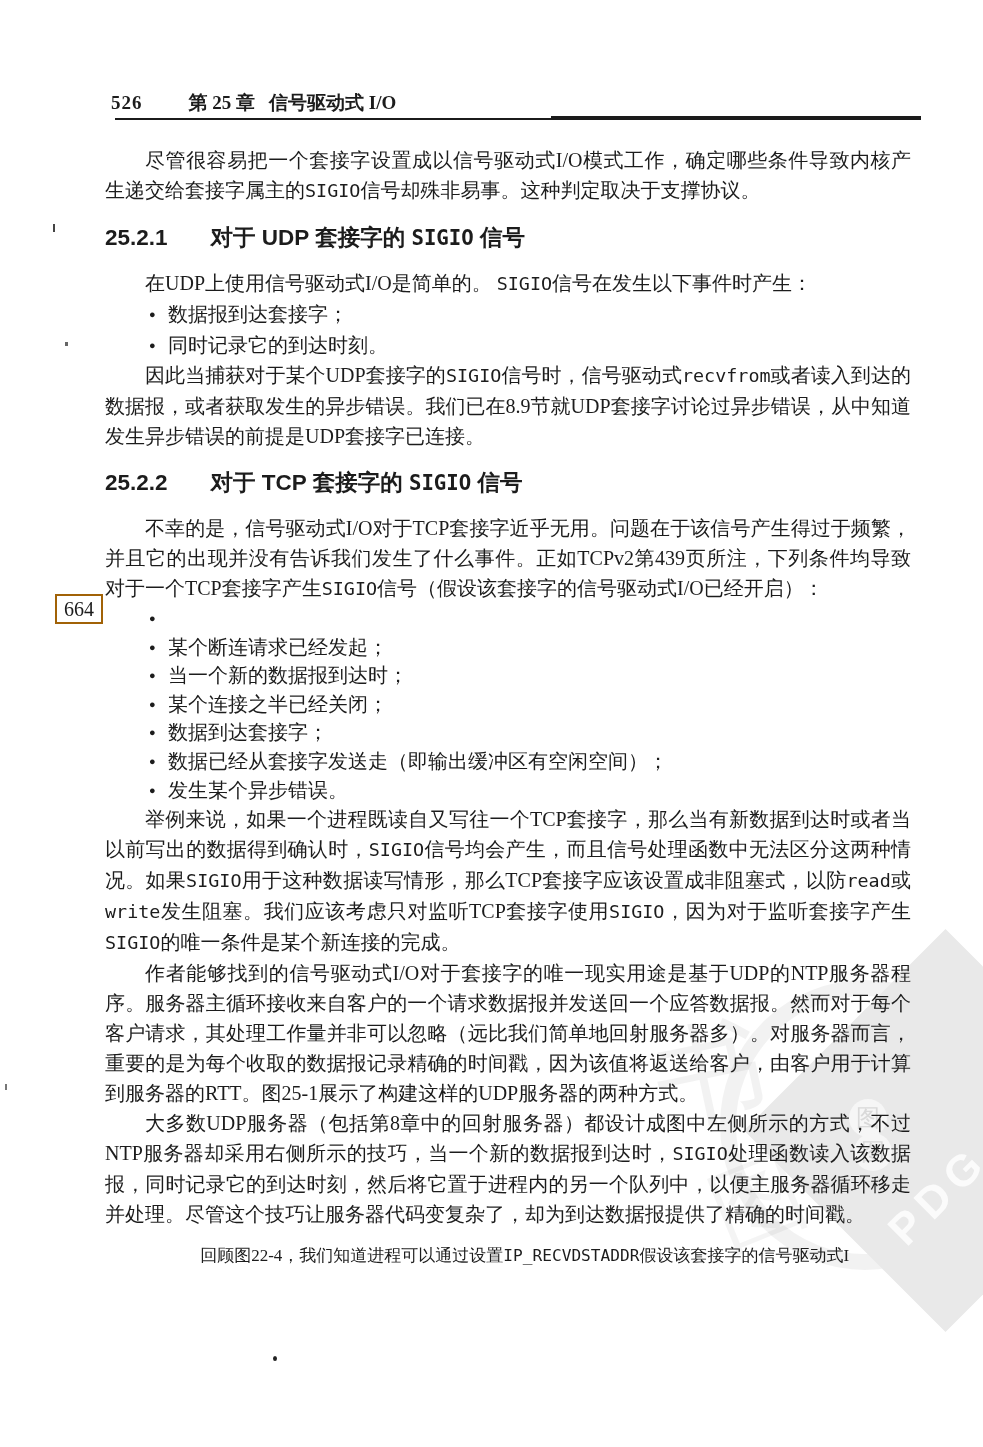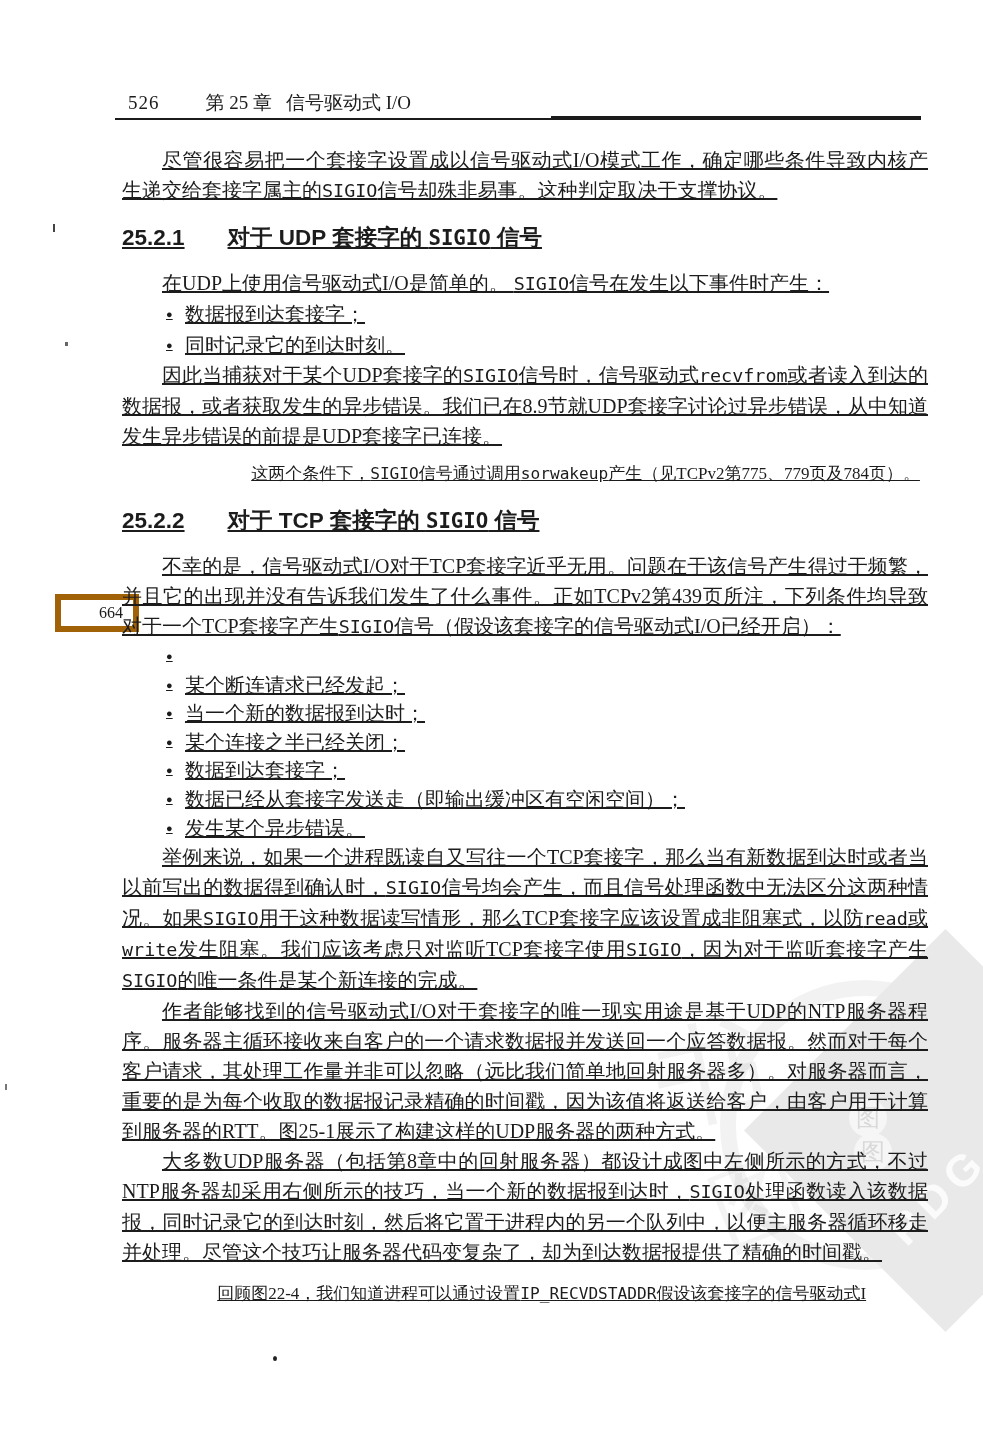--- a/index.html
+++ b/index.html
@@ -2,30 +2,30 @@
 <html lang="zh"><head>
 <meta charset="utf-8">
 <style>
   html,body{margin:0;padding:0;background:#ffffff;}
   .page{
     position:relative;width:983px;height:1447px;background:#ffffff;
     overflow:hidden;color:#1c1c1c;
     font-family:"Liberation Serif","DejaVu Serif",serif;
   }
   
-  .pagehead{position:absolute;top:90px;left:128px;z-index:2;font-size:19px;white-space:nowrap;}
+  .pagehead{position:absolute;top:90px;left:111px;z-index:2;font-size:19px;white-space:nowrap;font-weight:bold;}
   .pagehead .pno{letter-spacing:1px;}
   .pagehead .chap{margin-left:46px;}
   .pagehead .ctitle{margin-left:14px;}
   .rule{position:absolute;left:115px;top:118px;width:806px;height:2px;background:#1b1b1b;z-index:2;}
   .rule .rule-thick{position:absolute;left:436px;top:-2px;width:370px;height:3px;background:#1b1b1b;}
   
   .content{
-    position:absolute;left:122px;top:145px;width:806px;z-index:2;
-    font-size:20px;line-height:30px;text-align:justify;text-decoration:underline;
+    position:absolute;left:105px;top:145px;width:806px;z-index:2;
+    font-size:20px;line-height:30px;text-align:justify;
   }
   .content p{margin:0;text-indent:2em;}
   .tt{font-family:"DejaVu Sans Mono","Liberation Mono",monospace;font-size:0.92em;}
   h2.sec{
     font-family:"Liberation Sans","DejaVu Sans",sans-serif;
     font-weight:700;font-size:22.5px;line-height:32px;
     margin:16px 0 14px 0;text-indent:0;display:flex;
   }
   h2.sec .hnum{margin-right:43px;}
   h2.sec .tt{font-weight:700;}
@@ -34,23 +34,22 @@
   ul.blist .dot{width:19px;margin-left:44px;font-size:11px;flex:none;}
   ul.u1 li{line-height:30.5px;}
   ul.u2 li{line-height:28.6px;}
   .note{margin-left:85px;font-size:17px;line-height:30px;}
   .note .tt{font-size:0.95em;}
   .note1{margin-top:8px;text-indent:2.6em;}
   .note2{margin-top:12px;text-indent:0.6em;}
   
   .margin-box{
     position:absolute;left:55px;top:594px;width:44px;height:26px;z-index:2;
-    border:6px solid #a16207;display:flex;align-items:center;justify-content:center;
-    font-size:16px;
-    padding-left:28px;
+    border:2px solid #a16207;display:flex;align-items:center;justify-content:center;
+    font-size:20px;
   }
   
   .wm{position:absolute;inset:0;z-index:0;pointer-events:none;}
   .wm-diamond{position:absolute;left:803px;top:988px;width:285px;height:285px;
     transform:rotate(45deg);background:#e9e9e9;}
   .wm-ring{position:absolute;left:720px;top:980px;width:290px;height:290px;
     border-radius:50%;border:16px solid rgba(0,0,0,0.05);box-sizing:border-box;}
   .wm-faint{position:absolute;color:rgba(0,0,0,0.05);font-family:"DejaVu Serif",serif;}
   .wm-f1{left:655px;top:1000px;font-size:110px;transform:rotate(-12deg);}
   .wm-f2{left:712px;top:1140px;font-size:92px;transform:rotate(-22deg);color:rgba(0,0,0,0.045);}
@@ -104,21 +103,20 @@
         <li>
           <span class="dot">●</span>
           <span><span>数据报到达套接字；</span></span>
         </li>
         <li>
           <span class="dot">●</span>
           <span><span>同时记录它的到达时刻。</span></span>
         </li>
       </ul>
     <p><span>因此当捕获对于某个UDP套接字的</span><span class="tt">SIGIO</span><span>信号时，信号驱动式</span><span class="tt">recvfrom</span><span>或者读入到达的数据报，或者获取发生的异步错误。我们已在8.9节就UDP套接字讨论过异步错误，从中知道发生异步错误的前提是UDP套接字已连接。</span></p>
-    <div class="note note1"><span>这两个条件下，</span><span class="tt">SIGIO</span><span>信号通过调用</span><span class="tt">sorwakeup</span><span>产生（见TCPv2第775、779页及784页）。</span></div>
 
     <h2 class="sec">
       <span class="hnum">25.2.2</span>
       <span class="htxt"><span>对于 TCP 套接字的 </span><span class="tt">SIGIO</span><span> 信号</span></span>
     </h2>
     <p><span>不幸的是，信号驱动式I/O对于TCP套接字近乎无用。问题在于该信号产生得过于频繁，并且它的出现并没有告诉我们发生了什么事件。正如TCPv2第439页所注，下列条件均导致对于一个TCP套接字产生</span><span class="tt">SIGIO</span><span>信号（假设该套接字的信号驱动式I/O已经开启）：</span></p>
     <ul class="blist u2">
         <li>
           <span class="dot">●</span>
         </li>

